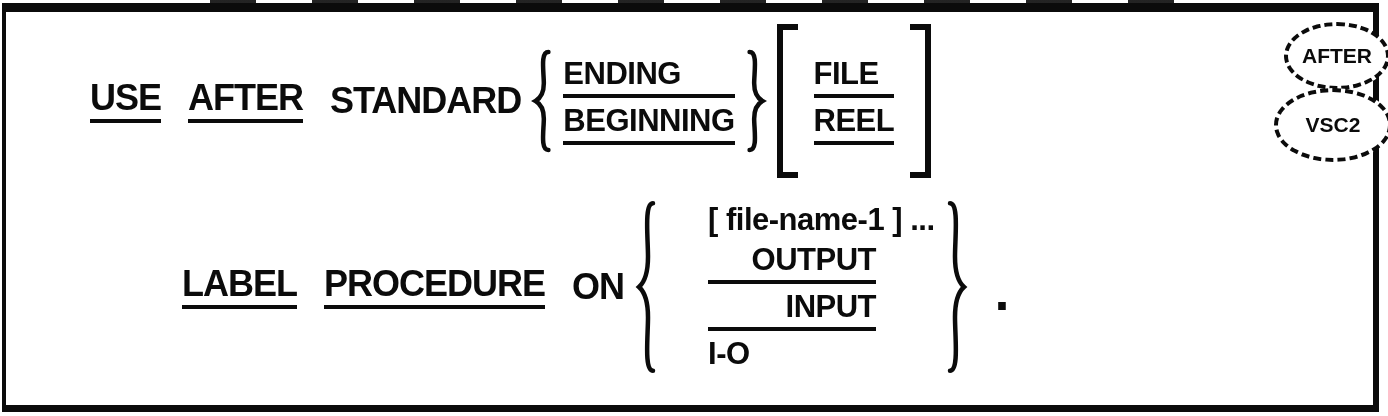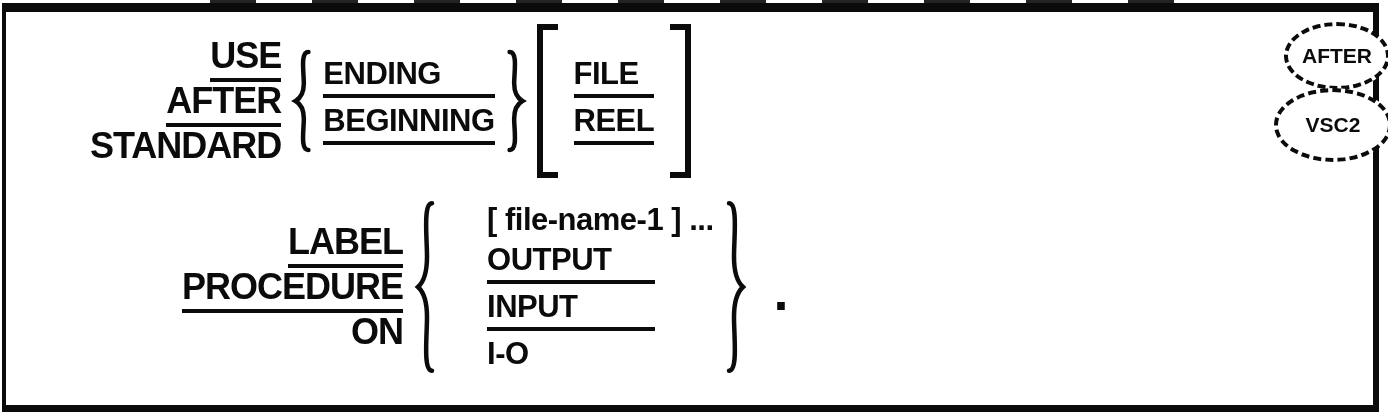--- a/index.html
+++ b/index.html
@@ -13,32 +13,32 @@
     z-index:1;background:transparent;
   }
   .scan-noise{
     position:absolute;left:210px;top:0;width:980px;height:3px;z-index:0;
     background:repeating-linear-gradient(90deg,#0b0b0b 0 46px,transparent 46px 102px);
     opacity:.9;
   }
   .group{position:absolute;display:flex;align-items:center;z-index:2;}
   .g1{left:90px;top:24px;column-gap:10px;}
   .g2{left:182px;top:198px;column-gap:10px;}
-  .kw-row{display:flex;column-gap:13px;align-items:flex-end;white-space:nowrap;flex-direction:column;}
+  .kw-row{display:flex;column-gap:27px;align-items:center;white-space:nowrap;}
   .kw{font-size:36px;font-weight:700;letter-spacing:-1px;line-height:1.05;}
   .kw.u{border-bottom:4px solid #0b0b0b;padding-bottom:3px;}
   .choice-col{display:flex;flex-direction:column;align-items:stretch;}
   .choice-col.fit{align-items:flex-start;margin-left:40px;}
   .choice-row{
     display:block;font-size:31px;font-weight:700;letter-spacing:-0.5px;
     line-height:34px;white-space:nowrap;margin-bottom:6px;
   }
   .choice-row:last-child{margin-bottom:0;}
   .choice-row.u{border-bottom:4px solid #0b0b0b;padding-bottom:3px;}
-  .g2 .choice-row.u{min-width:168px;}
+  .g2 .choice-row.u{min-width:168px;text-align:right;}
   .brace{display:block;flex:0 0 auto;}
   .sqb{flex:0 0 auto;width:15px;height:142px;border:6px solid #0b0b0b;}
   .sqb.open{border-right:none;margin-right:6px;}
   .sqb.close{border-left:none;margin-left:6px;}
   .period{
     font-size:54px;font-weight:700;line-height:14px;margin-left:16px;
     align-self:center;position:relative;top:4px;
   }
   .badge{
     position:absolute;z-index:3;background:#ffffff;border:4px dashed #0b0b0b;

